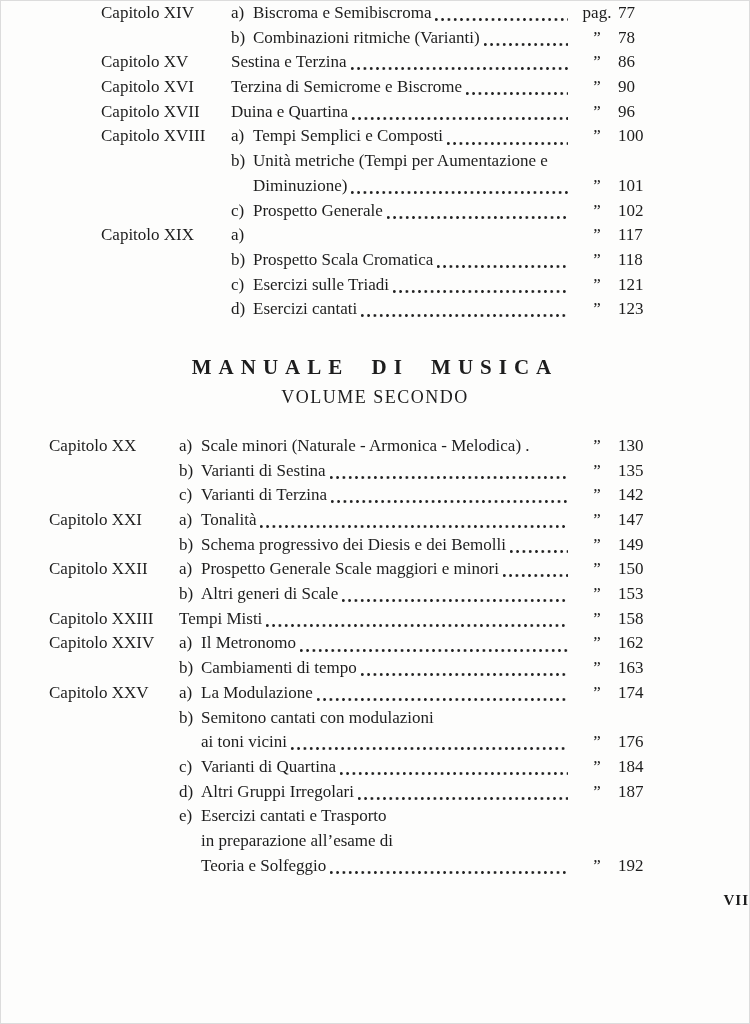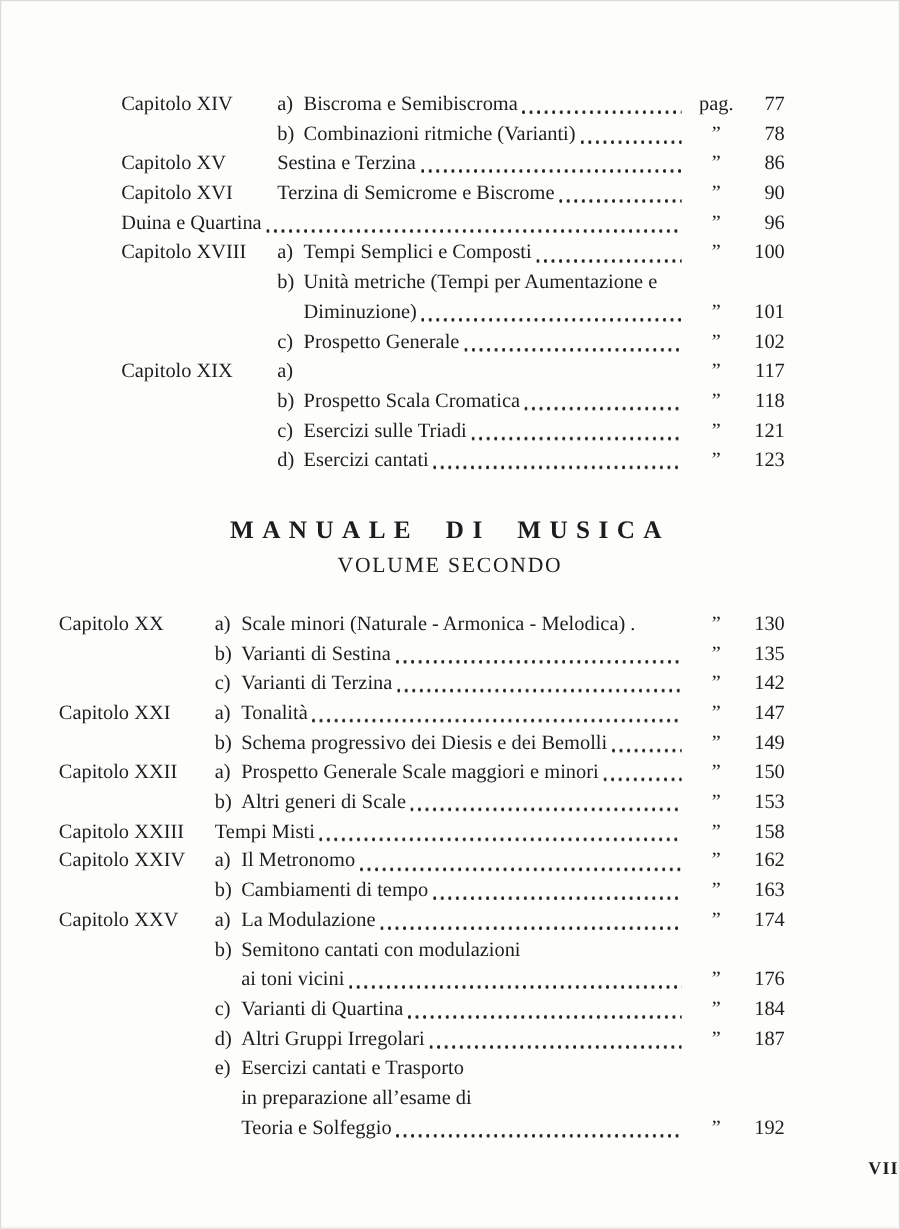--- a/index.html
+++ b/index.html
@@ -13,41 +13,41 @@
     width:750px;height:1024px;
     background:#fdfdfc;
     border:1px solid #dcdcdc;
     overflow:hidden;
     position:relative;
   }
   .toc{
     margin-left:100px;
     margin-right:95px;
   }
-  .sec1{padding-top:74px;}
+  .sec1{}
   .sec2{padding-top:26px;margin-left:48px;}
   .row{
     display:flex;
     height:24.7px;
     font-size:17px;
     line-height:24.7px;
     white-space:nowrap;
   }
   .chapter{width:130px;flex:none;}
   .marker{width:22px;flex:none;}
   .text{flex:none;}
   .leader{flex:1 1 auto;margin:0 8px 0 4px;min-width:0;}
   .leader.dots{
     background-image:radial-gradient(circle at 1.3px 1.3px,#222 1.05px,rgba(0,0,0,0) 1.5px);
     background-size:6.3px 2.6px;
     background-repeat:repeat-x;
     background-position:left bottom 5px;
   }
   .unit{width:42px;flex:none;text-align:center;}
-  .page-num{width:36px;flex:none;text-align:right;}
+  .page-num{width:36px;flex:none;text-align:left;}
   .heading{text-align:center;margin-top:33px;}
   .title{
     font-size:21px;
     font-weight:bold;
     letter-spacing:7px;
     word-spacing:10px;
   }
   .subtitle{
     font-size:18px;
     letter-spacing:1.5px;
@@ -90,20 +90,21 @@
         <span class="page-num">86</span>
       </div>
       <div class="row">
         <span class="chapter">Capitolo XVI</span>
         <span class="text">Terzina di Semicrome e Biscrome</span>
         <span class="leader dots"></span>
         <span class="unit">”</span>
         <span class="page-num">90</span>
       </div>
       <div class="row">
+        <span class="chapter">Capitolo XVII</span>
         <span class="text">Duina e Quartina</span>
         <span class="leader dots"></span>
         <span class="unit">”</span>
         <span class="page-num">96</span>
       </div>
       <div class="row">
         <span class="chapter">Capitolo XVIII</span>
         <span class="marker">a)</span>
         <span class="text">Tempi Semplici e Composti</span>
         <span class="leader dots"></span>

